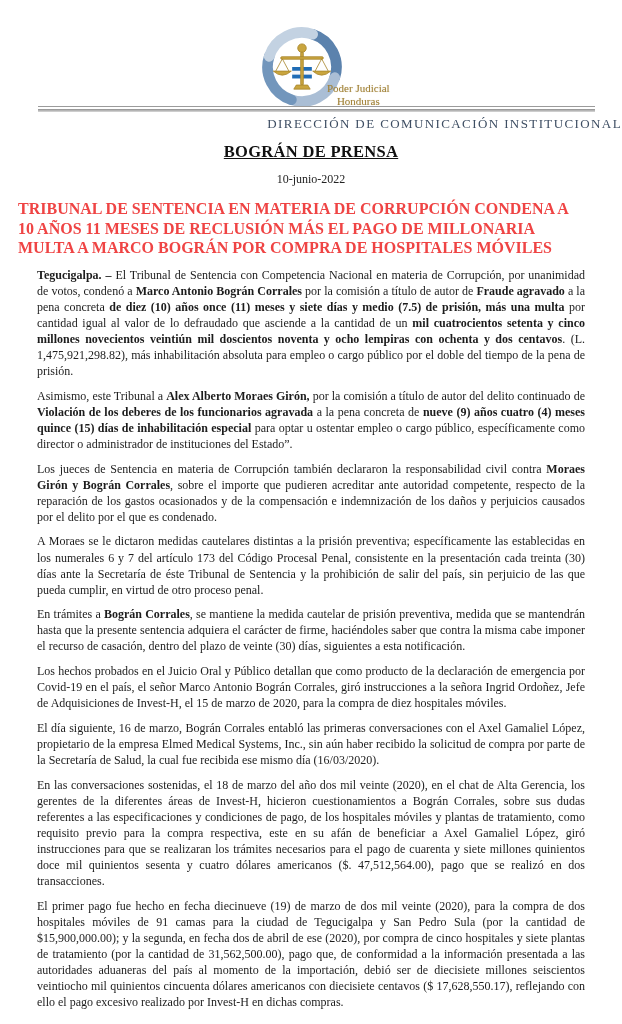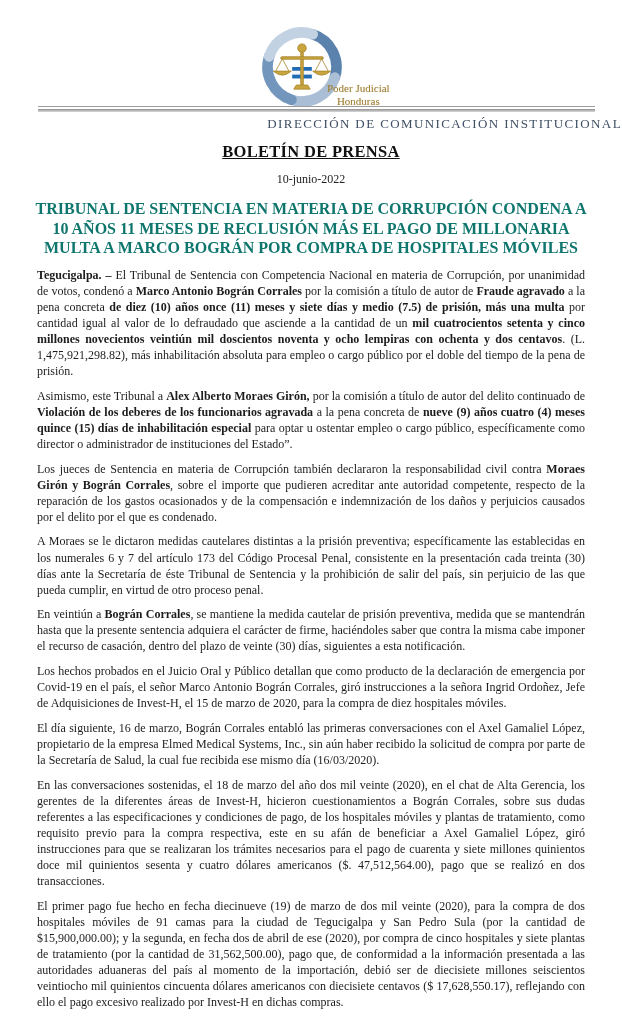--- a/index.html
+++ b/index.html
@@ -30,23 +30,23 @@
     font-size:13px;letter-spacing:1.4px;
     color:#3e4e63;
   }
   .bulletin{
     margin:10px 0 0;text-align:center;
     font-size:16.5px;font-weight:bold;letter-spacing:.3px;
     text-decoration:underline;color:#111;
   }
   .date{margin-top:10px;text-align:center;font-size:12px;color:#222;}
   .headline{
-    margin:12px 18px 0;text-align:center;
+    margin:12px 18px 0;
     font-size:16px;font-weight:bold;line-height:19.5px;
-    white-space:pre-line;color:#0f766e;
+    white-space:pre-line;color:#ef4444;
   }
   
   .body-text{margin:9px 37px 0 37px;}
   .body-text p{
     margin:0 0 8.5px;
     font-size:12px;line-height:16.1px;
     text-align:justify;
   }
   .body-text p b{font-weight:bold;}
 </style>
@@ -83,33 +83,33 @@
 Honduras</div>
   </div>
 
   <div class="rule">
     <div class="r1"></div>
       <div class="r2"></div>
   </div>
 
   <div class="department">DIRECCIÓN DE COMUNICACIÓN INSTITUCIONAL</div>
 
-  <h1 class="bulletin">BOLETÍN DE PRENSA</h1>
+  <h1 class="bulletin">BOGRÁN DE PRENSA</h1>
 
   <div class="date">10-junio-2022</div>
 
   <h2 class="headline">TRIBUNAL DE SENTENCIA EN MATERIA DE CORRUPCIÓN CONDENA A
 10 AÑOS 11 MESES DE RECLUSIÓN MÁS EL PAGO DE MILLONARIA
 MULTA A MARCO BOGRÁN POR COMPRA DE HOSPITALES MÓVILES</h2>
 
   <main class="body-text">
       <p><b>Tegucigalpa. – </b><span>El Tribunal de Sentencia con Competencia Nacional en materia de Corrupción, por unanimidad de votos, condenó a </span><b>Marco Antonio Bográn Corrales</b><span> por la comisión a título de autor de </span><b>Fraude agravado</b><span> a la pena concreta </span><b>de diez (10) años once (11) meses y siete días y medio (7.5) de prisión, más una multa</b><span> por cantidad igual al valor de lo defraudado que asciende a la cantidad de un </span><b>mil cuatrocientos setenta y cinco millones novecientos veintiún mil doscientos noventa y ocho lempiras con ochenta y dos centavos</b><span>. (L. 1,475,921,298.82), más inhabilitación absoluta para empleo o cargo público por el doble del tiempo de la pena de prisión.</span></p>
       <p><span>Asimismo, este Tribunal a </span><b>Alex Alberto Moraes Girón,</b><span> por la comisión a título de autor del delito continuado de </span><b>Violación de los deberes de los funcionarios agravada</b><span> a la pena concreta de </span><b>nueve (9) años cuatro (4) meses quince (15) días de inhabilitación especial</b><span> para optar u ostentar empleo o cargo público, específicamente como director o administrador de instituciones del Estado”.</span></p>
       <p><span>Los jueces de Sentencia en materia de Corrupción también declararon la responsabilidad civil contra </span><b>Moraes Girón y Bográn Corrales</b><span>, sobre el importe que pudieren acreditar ante autoridad competente, respecto de la reparación de los gastos ocasionados y de la compensación e indemnización de los daños y perjuicios causados por el delito por el que es condenado.</span></p>
       <p><span>A Moraes se le dictaron medidas cautelares distintas a la prisión preventiva; específicamente las establecidas en los numerales 6 y 7 del artículo 173 del Código Procesal Penal, consistente en la presentación cada treinta (30) días ante la Secretaría de éste Tribunal de Sentencia y la prohibición de salir del país, sin perjuicio de las que pueda cumplir, en virtud de otro proceso penal.</span></p>
-      <p><span>En veintiún a </span><b>Bográn Corrales</b><span>, se mantiene la medida cautelar de prisión preventiva, medida que se mantendrán hasta que la presente sentencia adquiera el carácter de firme, haciéndoles saber que contra la misma cabe imponer el recurso de casación, dentro del plazo de veinte (30) días, siguientes a esta notificación.</span></p>
+      <p><span>En trámites a </span><b>Bográn Corrales</b><span>, se mantiene la medida cautelar de prisión preventiva, medida que se mantendrán hasta que la presente sentencia adquiera el carácter de firme, haciéndoles saber que contra la misma cabe imponer el recurso de casación, dentro del plazo de veinte (30) días, siguientes a esta notificación.</span></p>
       <p><span>Los hechos probados en el Juicio Oral y Público detallan que como producto de la declaración de emergencia por Covid-19 en el país, el señor Marco Antonio Bográn Corrales, giró instrucciones a la señora Ingrid Ordoñez, Jefe de Adquisiciones de Invest-H, el 15 de marzo de 2020, para la compra de diez hospitales móviles.</span></p>
       <p><span>El día siguiente, 16 de marzo, Bográn Corrales entabló las primeras conversaciones con el Axel Gamaliel López, propietario de la empresa Elmed Medical Systems, Inc., sin aún haber recibido la solicitud de compra por parte de la Secretaría de Salud, la cual fue recibida ese mismo día (16/03/2020).</span></p>
       <p><span>En las conversaciones sostenidas, el 18 de marzo del año dos mil veinte (2020), en el chat de Alta Gerencia, los gerentes de la diferentes áreas de Invest-H, hicieron cuestionamientos a Bográn Corrales, sobre sus dudas referentes a las especificaciones y condiciones de pago, de los hospitales móviles y plantas de tratamiento, como requisito previo para la compra respectiva, este en su afán de beneficiar a Axel Gamaliel López, giró instrucciones para que se realizaran los trámites necesarios para el pago de cuarenta y siete millones quinientos doce mil quinientos sesenta y cuatro dólares americanos ($. 47,512,564.00), pago que se realizó en dos transacciones.</span></p>
       <p><span>El primer pago fue hecho en fecha diecinueve (19) de marzo de dos mil veinte (2020), para la compra de dos hospitales móviles de 91 camas para la ciudad de Tegucigalpa y San Pedro Sula (por la cantidad de $15,900,000.00); y la segunda, en fecha dos de abril de ese (2020), por compra de cinco hospitales y siete plantas de tratamiento (por la cantidad de 31,562,500.00), pago que, de conformidad a la información presentada a las autoridades aduaneras del país al momento de la importación, debió ser de diecisiete millones seiscientos veintiocho mil quinientos cincuenta dólares americanos con diecisiete centavos ($ 17,628,550.17), reflejando con ello el pago excesivo realizado por Invest-H en dichas compras.</span></p>
     </main>
 
 </div>
 
 </body></html>

